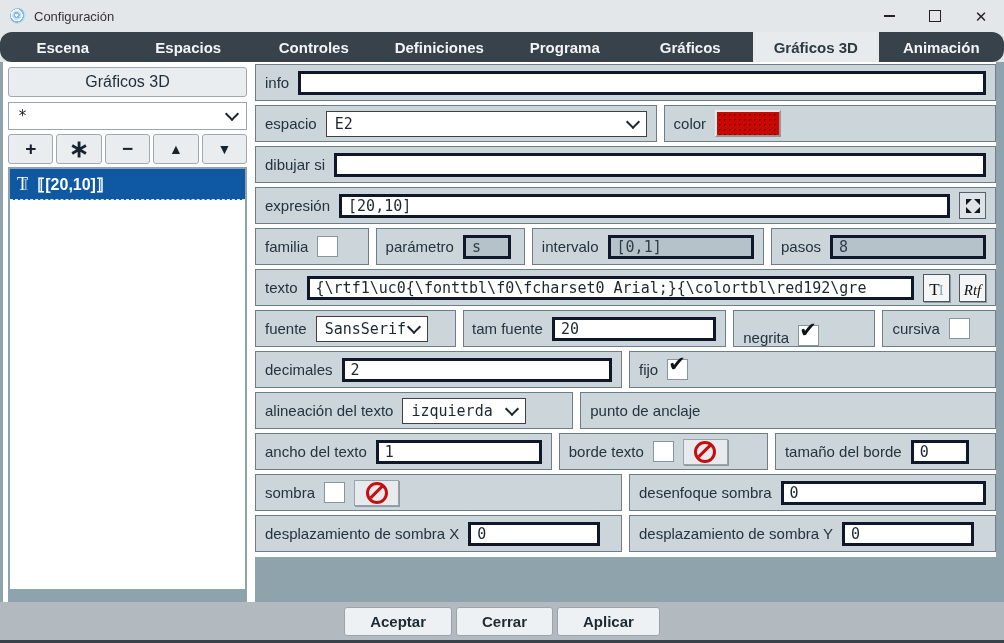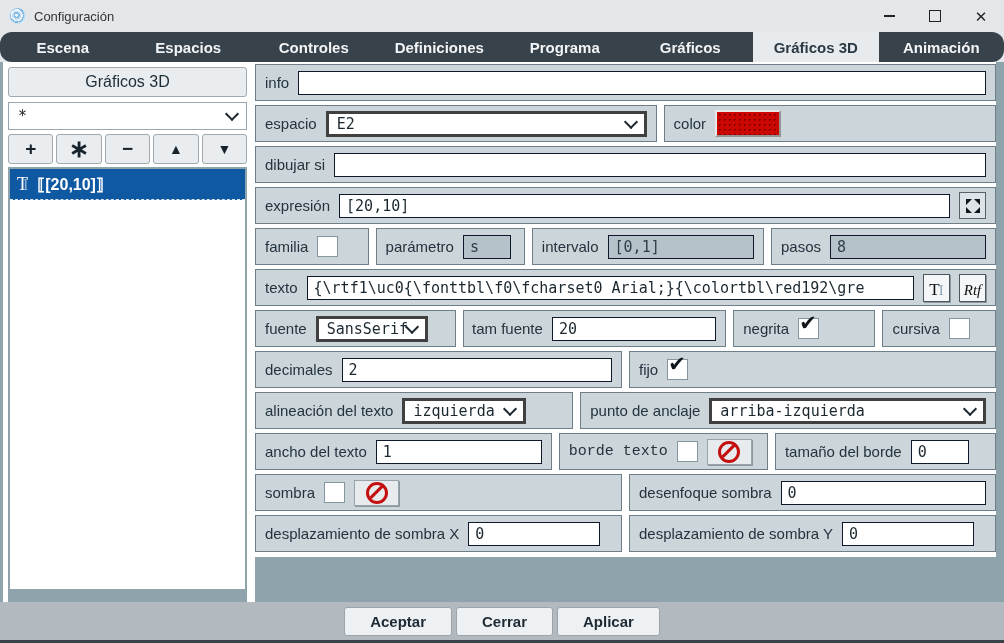--- a/index.html
+++ b/index.html
@@ -41,25 +41,25 @@
   .list-item .obj-icon{font-family:"Liberation Serif",serif;font-size:18px;color:#fff;line-height:1;}
   .list-item .obj-cursor{font-family:"Liberation Serif",serif;font-size:16px;color:#8fb0d0;margin-left:-5px;line-height:1;}
   .list-item .lbl{color:#fff;font-weight:bold;font-size:16px;}
 
   
   .right-col{flex:1;background:#fff;display:flex;flex-direction:column;min-width:0;margin-right:8px;padding:2px 0 0 4px;box-sizing:border-box;}
   .row{display:flex;gap:7px;margin-bottom:4px;flex:none;}
   .grp{height:37px;background:#ccd5da;border:1px solid #6e7e89;box-sizing:border-box;
     display:flex;align-items:center;gap:9px;padding:0 9px;min-width:0;}
   .lbl{font-size:15px;color:#24333e;white-space:nowrap;flex:none;}
-  .txt{height:24px;border:1px solid #0f172a;background:#fff;padding:0 6px;box-sizing:border-box;min-width:0;color:#1c2830;}
+  .txt{height:24px;border:3px solid #0f172a;background:#fff;padding:0 6px;box-sizing:border-box;min-width:0;color:#1c2830;}
   .mono{font-family:"DejaVu Sans Mono",monospace;font-size:15px;}
   .txt.grow{flex:1;}
   .txt:disabled,.txt.disabled{background:#b5c2ca;color:#2e3e48;}
-  .sel{height:26px;background:#fff;border:3px solid #404040;display:flex;align-items:center;padding:0 8px;box-sizing:border-box;min-width:0;}
+  .sel{height:26px;background:#fff;border:1px solid #404040;display:flex;align-items:center;padding:0 8px;box-sizing:border-box;min-width:0;}
   .sel.grow{flex:1;}
   .sel .val{font-family:"DejaVu Sans Mono",monospace;font-size:15px;color:#1c2830;white-space:nowrap;overflow:hidden;}
   .cb{width:19px;height:19px;background:#fff;border:1px solid #8496a0;flex:none;position:relative;}
   .check{position:absolute;top:-8px;left:0px;font-size:21px;font-weight:bold;color:#0d141a;font-family:"DejaVu Sans",sans-serif;}
   .swatch{width:62px;height:23px;background:#cc0600;border:2px outset #e8e8e8;box-sizing:content-box;
     background-image:radial-gradient(#7c0300 1px, rgba(0,0,0,0) 1px);background-size:5px 5px;}
   .sq-btn{width:27px;height:27px;flex:none;background:#dde3e7;border:1px solid #55616b;display:flex;align-items:center;justify-content:center;padding:0;}
   .txt-btn{height:28px;min-width:27px;flex:none;background:#f4f6f7;border:1px solid #4d565e;box-shadow:1px 1px 0 #8d979e;
     display:flex;align-items:flex-end;justify-content:center;padding:0 3px 3px 3px;box-sizing:border-box;}
   .txt-btn .tglyph{font-family:"Liberation Serif",serif;font-size:17px;color:#111;line-height:1;}
@@ -67,24 +67,24 @@
   .txt-btn .rtf{font-family:"Liberation Serif",serif;font-style:italic;font-size:15px;color:#111;line-height:1;}
   .no-btn{width:45px;height:26px;flex:none;background:#e7ebee;border:1px solid #98a4ab;box-shadow:1px 1px 0 #8d979e;
     display:flex;align-items:center;justify-content:center;}
   .no-sym{width:16px;height:16px;border:3px solid #c40f0f;border-radius:50%;position:relative;flex:none;}
   .no-sym::before{content:"";position:absolute;left:-1px;top:5.5px;width:18px;height:3px;background:#c40f0f;transform:rotate(-45deg);}
   .filler{flex:1;background:#8fa3ad;margin-top:1px;}
 
   
   .g-espacio{flex:403;} .g-color{flex:330;}
   .g-familia{flex:105;} .g-parametro{flex:145;} .g-intervalo{flex:238;} .g-pasos{flex:230;}
-  .g-fuente{flex:203;} .g-tamfuente{flex:274;padding-left:8px;} .g-negrita{flex:137;} .g-cursiva{flex:105;}
+  .g-fuente{flex:203;} .g-tamfuente{flex:274;padding-left:8px;} .g-negrita{flex:137;align-items:flex-end;} .g-cursiva{flex:105;}
   .g-decimales{flex:1;} .g-fijo{flex:1;}
   .g-alineacion{flex:315;} .g-anclaje{flex:418;}
-  .g-ancho{flex:300;} .g-bordetexto{flex:205;font-family:Liberation Mono, monospace;} .g-tamborde{flex:218;}
+  .g-ancho{flex:300;} .g-bordetexto{flex:205;} .g-tamborde{flex:218;}
   .g-sombra{flex:1;} .g-desenfoque{flex:1;}
   .g-despx{flex:1;} .g-despy{flex:1;}
   .w-param{width:48px;flex:none;}
   .w-fuente{width:112px;flex:none;}
   .w-alineacion{width:124px;flex:none;}
   .w-tamborde{width:58px;flex:none;}
   .w-desp{width:132px;flex:none;}
 
   
   .footer{height:38px;flex:none;background:#b2bac0;display:flex;align-items:center;justify-content:center;gap:4px;}
@@ -261,24 +261,20 @@
       <div class="row">
         <div class="grp g-alineacion">
           <span class="lbl">alineación del texto</span>
           <div class="sel w-alineacion">
             <span class="val">izquierda</span>
             <span class="chev"></span>
           </div>
         </div>
         <div class="grp g-anclaje">
           <span class="lbl">punto de anclaje</span>
-          <div class="sel grow">
-            <span class="val">arriba-izquierda</span>
-            <span class="chev"></span>
-          </div>
         </div>
       </div>
 
       <div class="row">
         <div class="grp g-ancho">
           <span class="lbl">ancho del texto</span>
           <input class="txt mono grow" value="1" style="">
         </div>
         <div class="grp g-bordetexto">
           <span class="lbl">borde texto</span>

